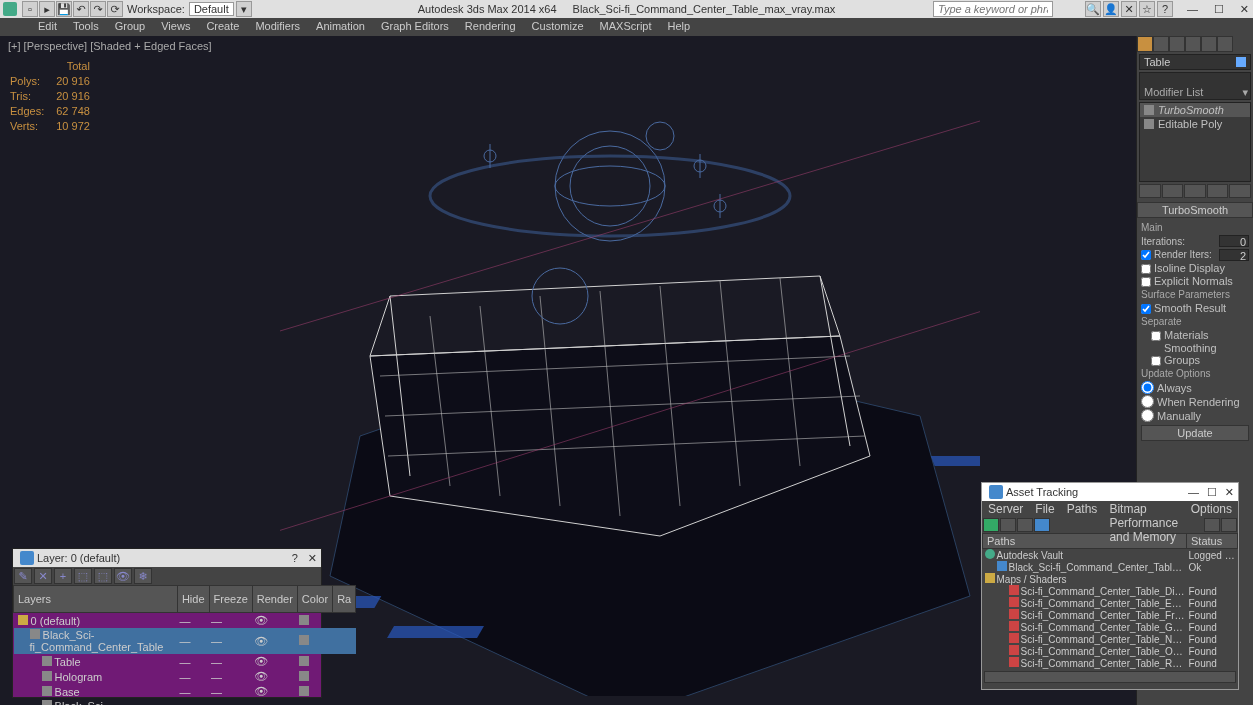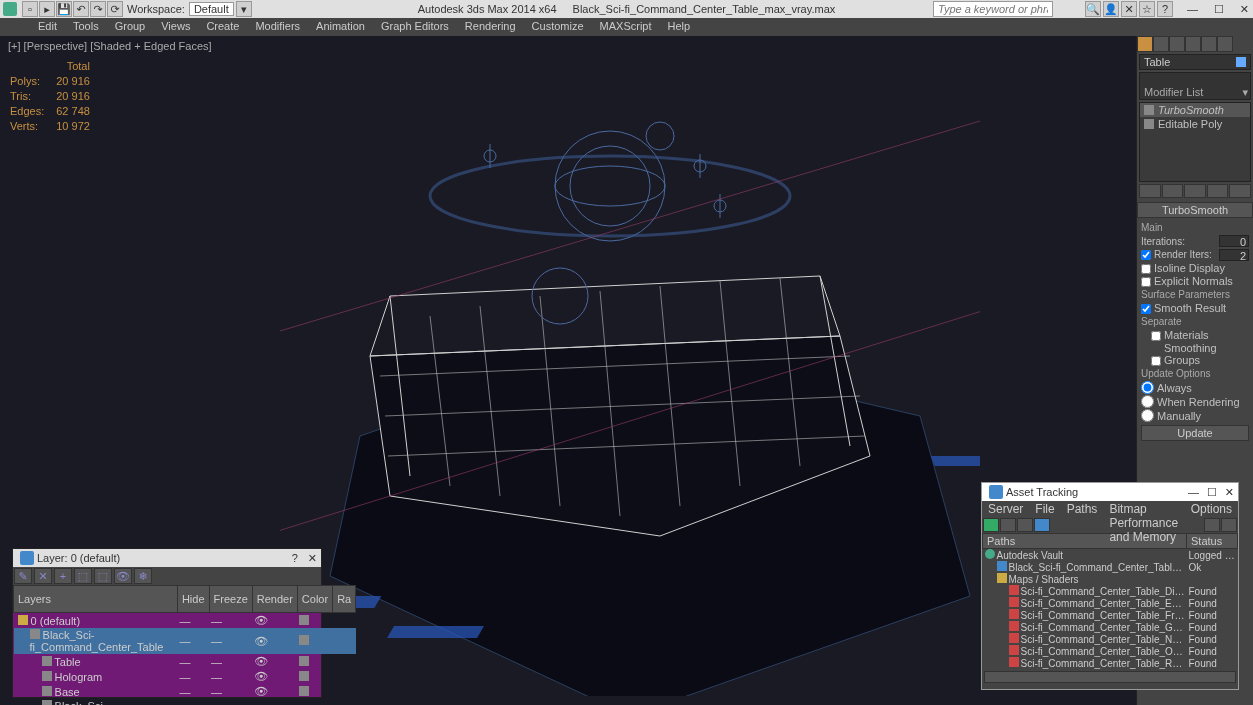--- a/index.html
+++ b/index.html
@@ -425,21 +425,21 @@
       <tbody id="asset-rows">
         <tr>
           <td style="padding-left:2px"><span class="asset-row-icon vault"></span>Autodesk Vault</td>
           <td>Logged Ou</td>
         </tr>
         <tr>
           <td style="padding-left:14px"><span class="asset-row-icon max"></span>Black_Sci-fi_Command_Center_Table_max_vray.max</td>
           <td>Ok</td>
         </tr>
         <tr>
-          <td style="padding-left:14px"><span class="asset-row-icon folder"></span>Maps / Shaders</td>
+          <td style="padding-left:2px"><span class="asset-row-icon folder"></span>Maps / Shaders</td>
           <td></td>
         </tr>
         <tr>
           <td style="padding-left:26px"><span class="asset-row-icon img"></span>Sci-fi_Command_Center_Table_Diffuse.png</td>
           <td>Found</td>
         </tr>
         <tr>
           <td style="padding-left:26px"><span class="asset-row-icon img"></span>Sci-fi_Command_Center_Table_Emissive.png</td>
           <td>Found</td>
         </tr>

